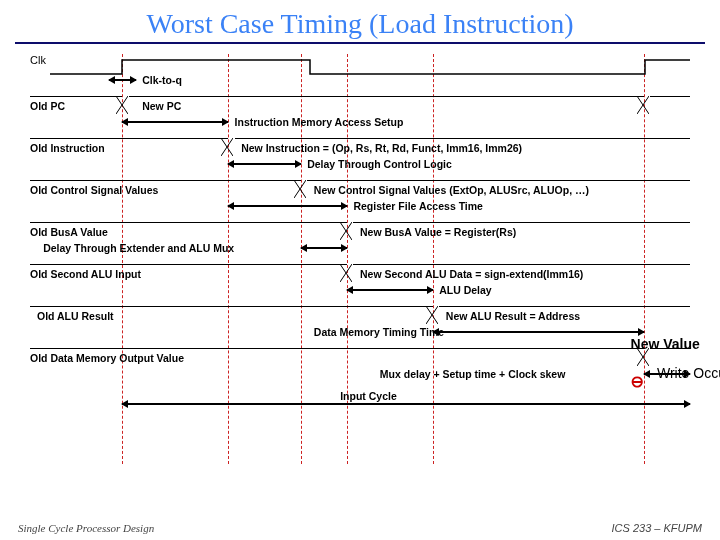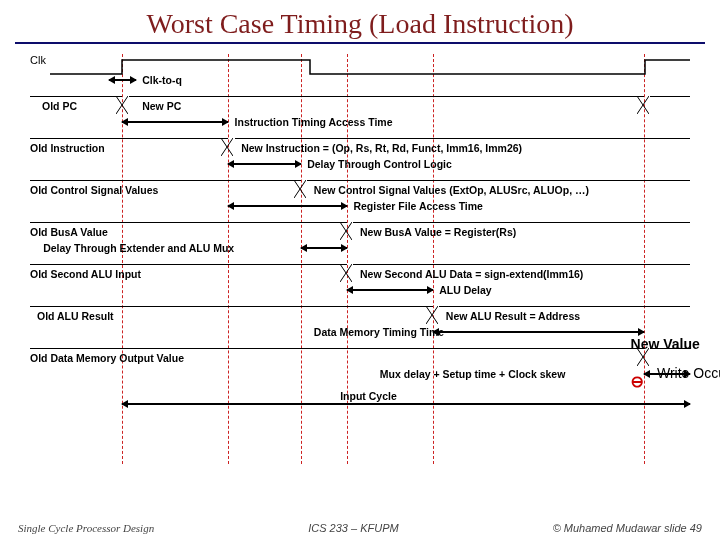--- a/index.html
+++ b/index.html
@@ -9,21 +9,21 @@
     background: #fff;
     font-family: Arial, sans-serif;
     font-size: 11px;
     color: #000;
     position: relative;
     overflow: hidden;
   }
   .title {
     font-family: "Comic Sans MS", cursive;
     font-size: 28px;
-    color: #7f1d1d;
+    color: #3b82f6;
     text-align: center;
     padding: 8px 0 2px;
     border-bottom: 2px solid #0d0d6b;
     margin: 0 15px 10px;
   }
   .stage {
     position: relative;
     margin: 0 30px;
     height: 410px;
   }
@@ -116,27 +116,27 @@
     <svg class="trans" style="left:13%;width:12px" viewBox="0 0 12 18">
         <polyline points="0,0 6,9 0,18" fill="none" stroke="#000"></polyline>
         <polyline points="12,0 6,9 12,18" fill="none" stroke="#000"></polyline>
       </svg>
     <div class="hbar" style="left:15%;width:78%"></div>
     <svg class="trans" style="left:92%;width:12px" viewBox="0 0 12 18">
         <polyline points="0,0 6,9 0,18" fill="none" stroke="#000"></polyline>
         <polyline points="12,0 6,9 12,18" fill="none" stroke="#000"></polyline>
       </svg>
     <div class="hbar" style="left:94%;width:6%"></div>
-    <div class="txt" style="position:absolute;left:12px;top:4px">Old PC</div>
+    <div class="txt" style="position:absolute;left:0;top:4px">Old PC</div>
     <div class="txt" style="position:absolute;left:17%;top:4px">New PC</div>
   </div>
 
   <div class="row" style="top:68px">
     <div class="arrow-h dbl" style="left:14%;width:16%"></div>
-    <div class="txt" style="position:absolute;left:31%">Instruction Timing Access Time</div>
+    <div class="txt" style="position:absolute;left:31%">Instruction Memory Access Setup</div>
   </div>
 
   <div class="row" style="top:84px">
     <div class="hbar" style="left:0;width:30%"></div>
     <svg class="trans" style="left:29%;width:12px" viewBox="0 0 12 18">
         <polyline points="0,0 6,9 0,18" fill="none" stroke="#000"></polyline>
         <polyline points="12,0 6,9 12,18" fill="none" stroke="#000"></polyline>
       </svg>
     <div class="hbar" style="left:31%;width:69%"></div>
     <div class="txt" style="position:absolute;left:0;top:4px">Old Instruction</div>
@@ -234,14 +234,13 @@
   <div class="row" style="top:350px">
     <div class="arrow-h dbl" style="left:14%;width:86%"></div>
     <div class="txt" style="position:absolute;left:47%;top:-14px">Input Cycle</div>
   </div>
 
 </div>
 
 <div class="footer">
   <span>Single Cycle Processor Design</span>
   <span>ICS 233 – KFUPM</span>
-  <span>© Muhamed Mudawar slide 49</span>
 </div>
 
 </body></html>

